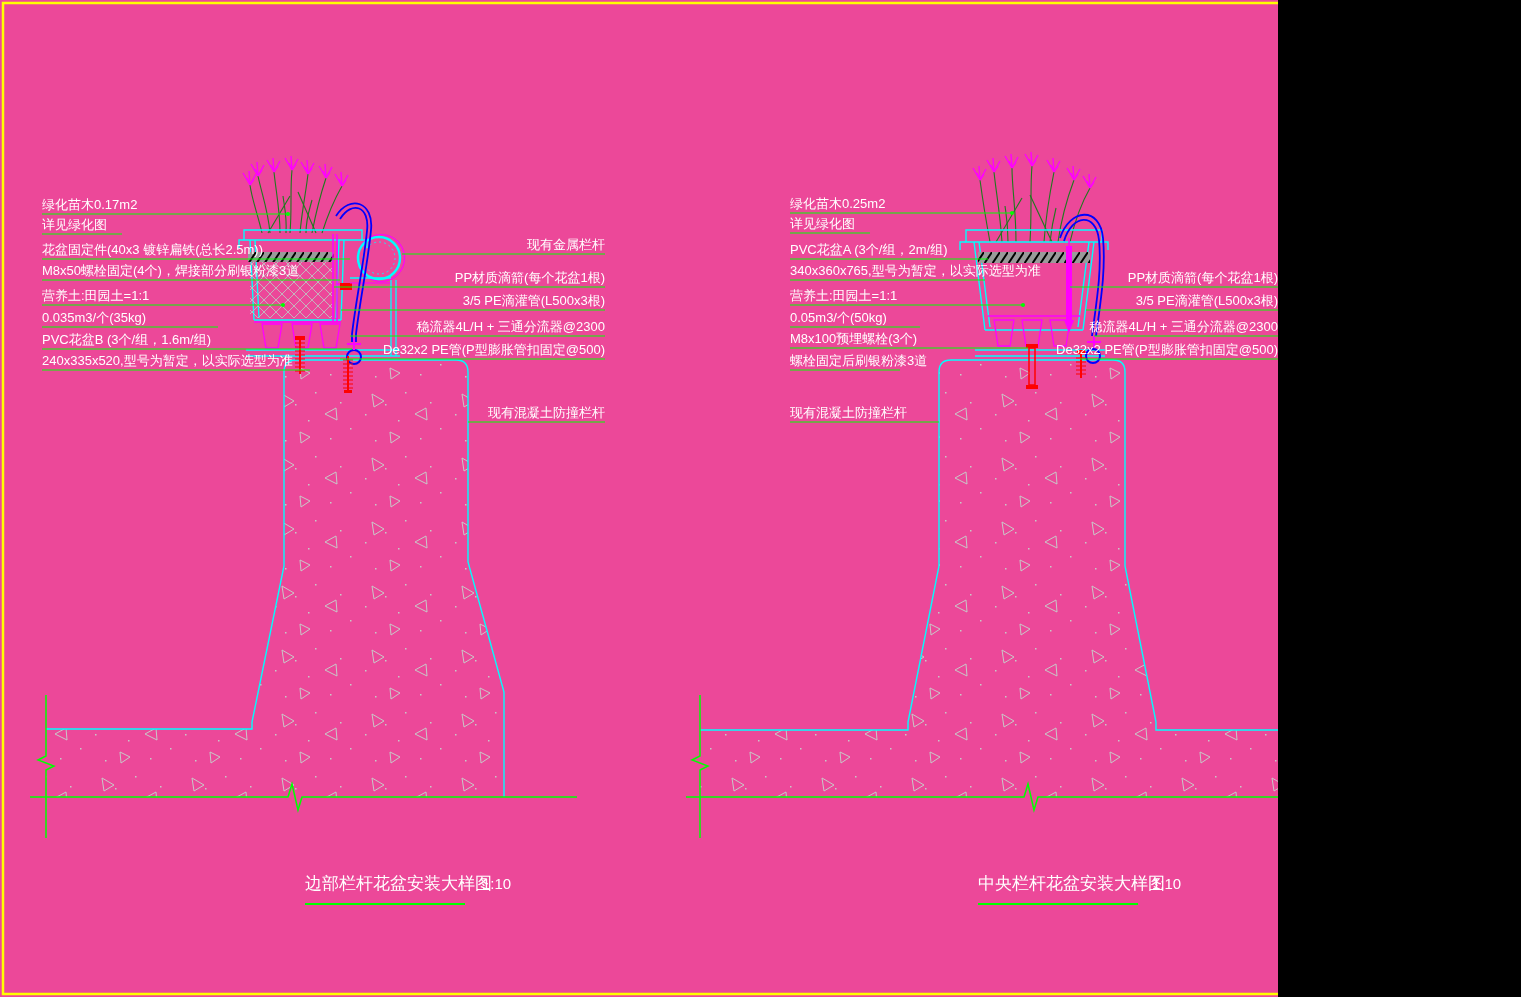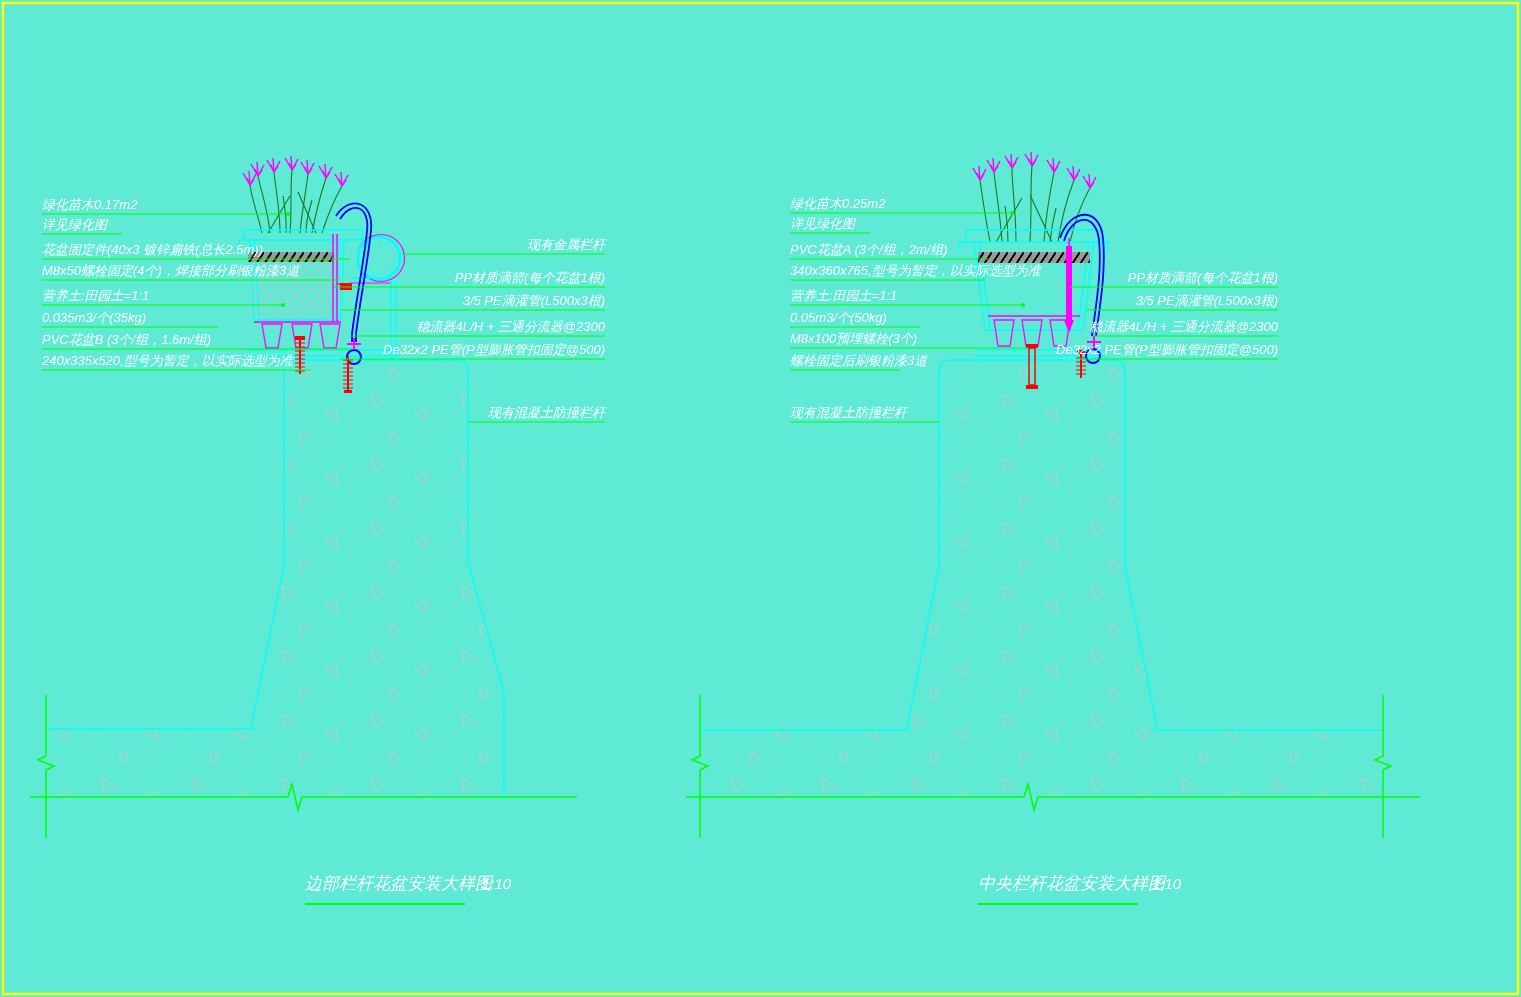--- a/index.html
+++ b/index.html
@@ -1,16 +1,16 @@
 <!DOCTYPE html>
 <html><head>
 <meta charset="utf-8">
 <style>
   html,body{margin:0;padding:0;background:#000;}
-  .canvas{position:relative;width:1521px;height:997px;background:#5eead4;overflow:hidden;font-style:italic;}
+  .canvas{position:relative;width:1278px;height:997px;background:#ec4899;overflow:hidden;}
   svg{display:block;}
   text{fill:#ffffff;font-family:"Liberation Sans",sans-serif;}
   .lbl{font-size:13px;}
   .ttl{font-size:17px;}
   .scl{font-size:15px;}
 </style>
 </head>
 <body>
 
 <div class="canvas">

